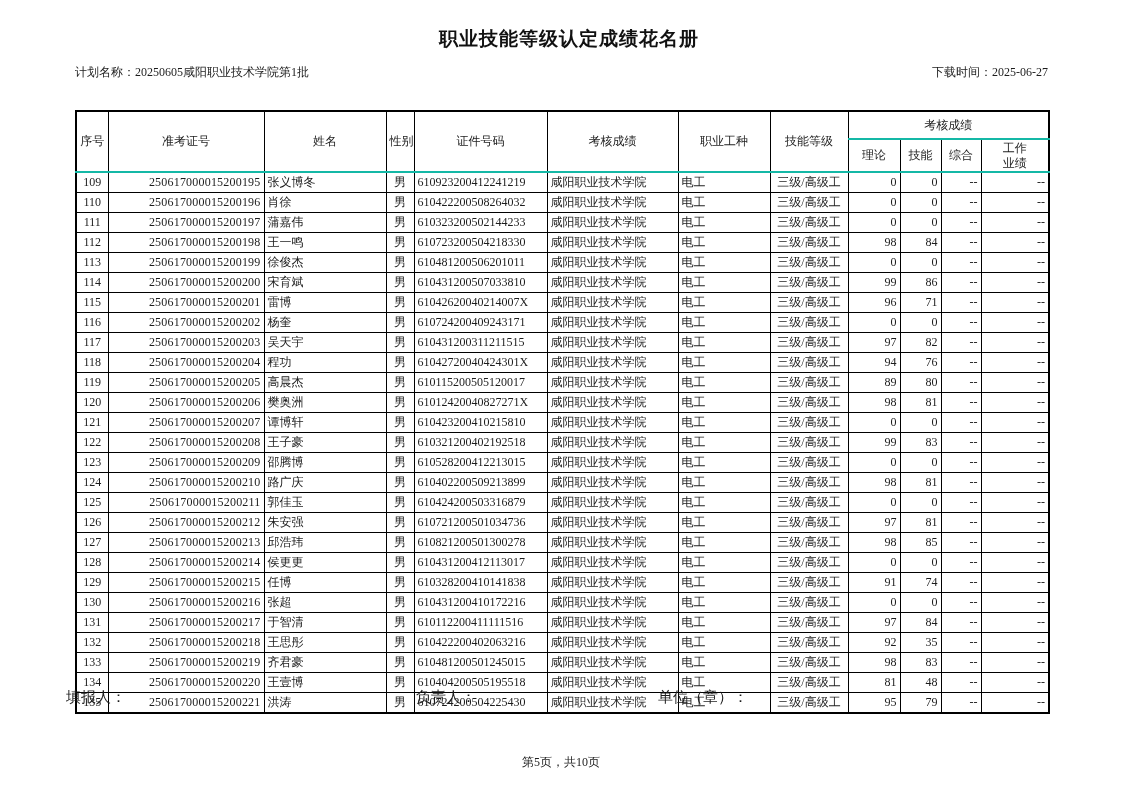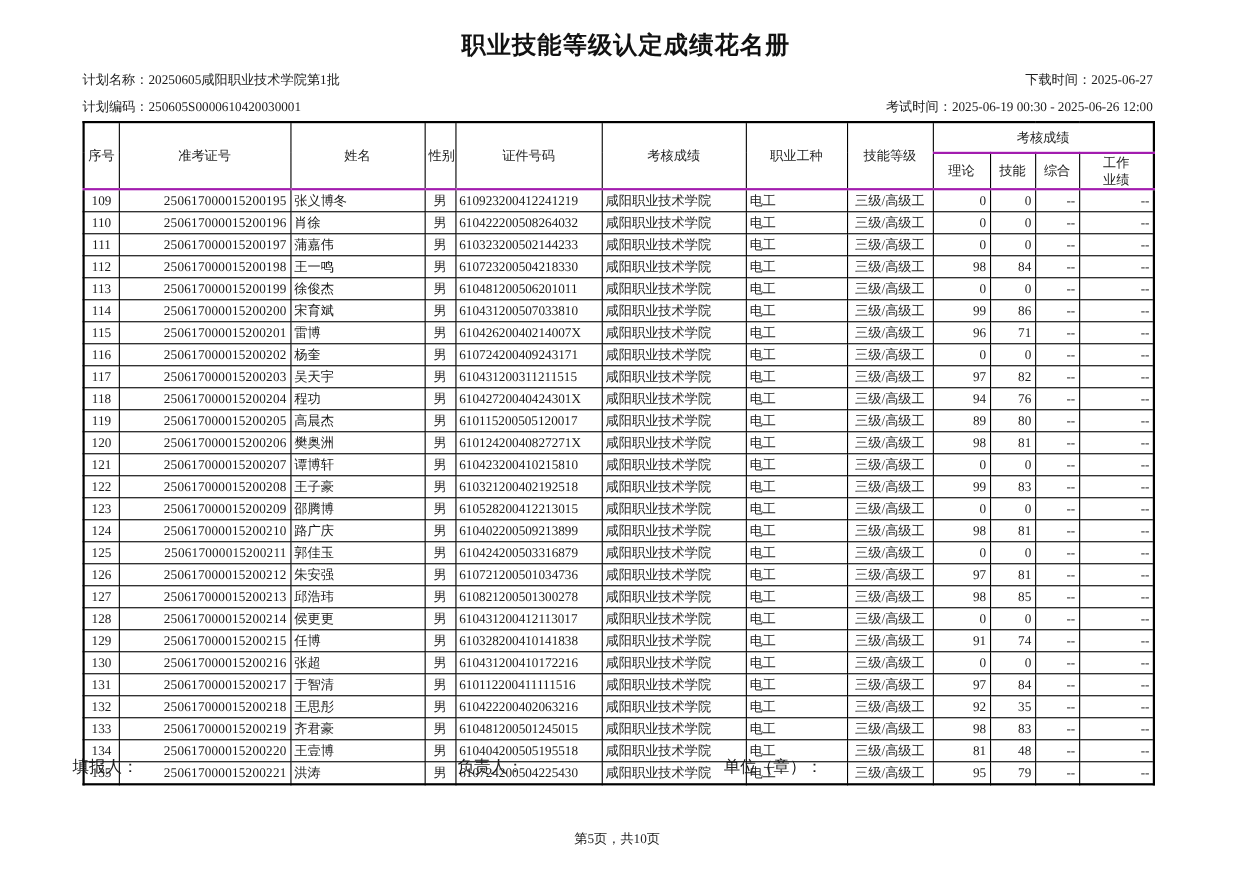--- a/index.html
+++ b/index.html
@@ -3,34 +3,34 @@
 <meta charset="utf-8">
 <style>
   html,body{margin:0;padding:0;background:#e9e9e9;}
   .page{
     position:relative;width:1122px;height:794px;margin:0 auto;background:#ffffff;
     font-family:"Liberation Serif","DejaVu Serif",serif;color:#1c1c1c;overflow:hidden;
   }
   .title{
     position:absolute;top:26px;left:0;right:0;text-align:center;
     font-family:Liberation Mono, monospace;
-    font-weight:bold;font-size:22px;letter-spacing:1px;color:#111;padding-left:16px;
+    font-weight:bold;font-size:19px;letter-spacing:1px;color:#111;padding-left:16px;
   }
   .meta{position:absolute;left:75px;right:74px;display:flex;justify-content:space-between;font-size:12px;}
   .meta1{top:64px;}
   .meta2{top:89px;}
   table.roster{
     position:absolute;top:110px;left:75px;width:973px;table-layout:fixed;
     border-collapse:collapse;border:2px solid #000;
   }
   table.roster th,table.roster td{
     border:1px solid #000;font-weight:normal;font-size:12px;color:#1c1c1c;
     padding:0 3px;overflow:hidden;white-space:nowrap;
   }
-  table.roster thead th{border-bottom:2px solid #a21caf;text-align:center;vertical-align:middle;}
+  table.roster thead th{border-bottom:2px solid #14b8a6;text-align:center;vertical-align:middle;}
   table.roster thead tr.main th{height:26px;}
   table.roster thead tr.sub th{height:31px;}
   table.roster tbody td{height:19px;line-height:19px;}
   .narrow{display:inline-block;width:2em;line-height:1.25;white-space:normal;text-align:center;}
   td.c0,td.c3{text-align:center;}
   td.c1,td.c2,td.c4,td.c5,td.c6{text-align:left;}
   td.c7{text-align:center;margin-top:40px;}
   td.c8,td.c9,td.c10,td.c11{text-align:right;padding-right:4px;}
   td.c1{letter-spacing:0.2px;text-align:right;}
   .footer-label{position:absolute;top:688px;font-size:15px;}
@@ -44,24 +44,20 @@
 
 <div class="page">
 
   <div class="title">职业技能等级认定成绩花名册</div>
 
   <div class="meta meta1">
     <span><span>计划名称：</span><span>20250605咸阳职业技术学院第1批</span></span>
     <span><span>下载时间：</span><span>2025-06-27</span></span>
   </div>
 
-  <div class="meta meta2">
-    <span><span>计划编码：</span><span>250605S0000610420030001</span></span>
-    <span><span>考试时间：</span><span>2025-06-19 00:30 - 2025-06-26 12:00</span></span>
-  </div>
 
   <table class="roster">
     <colgroup>
       <col style="width:32px">
         <col style="width:156px">
         <col style="width:122px">
         <col style="width:28px">
       <col style="width:133px">
         <col style="width:131px">
         <col style="width:92px">

